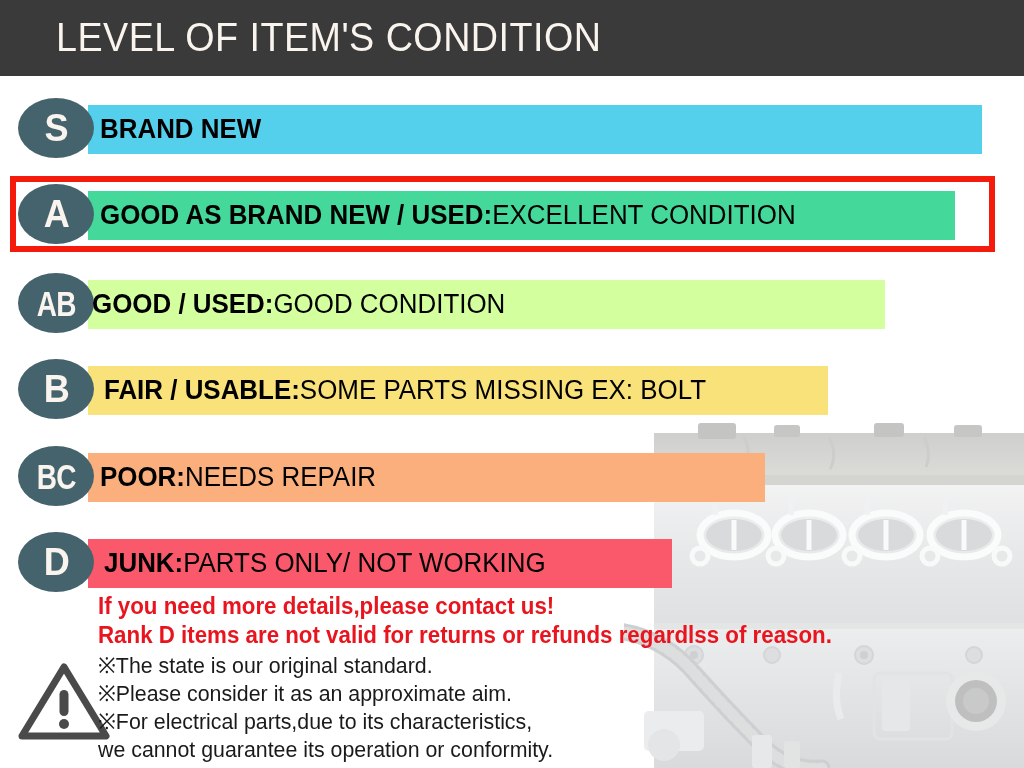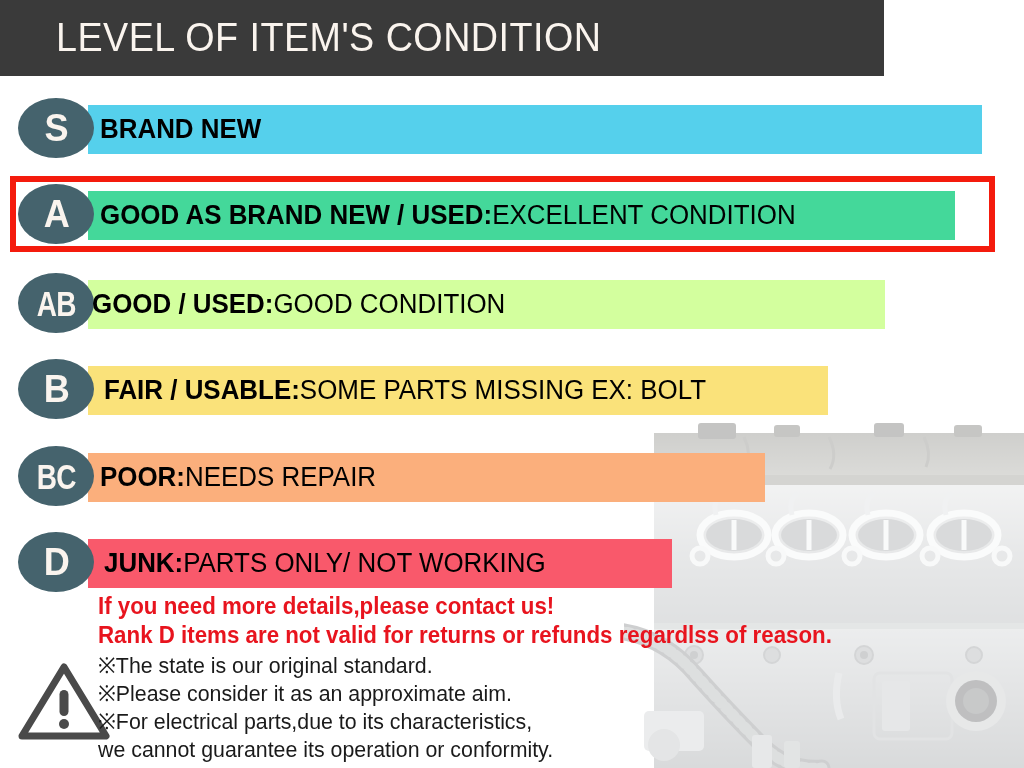--- a/index.html
+++ b/index.html
@@ -24,21 +24,21 @@
     height: 345px;
     opacity: 0.33;
     pointer-events: none;
     z-index: 0;
   }
 
   
   .header-bar {
     position: absolute;
     left: 0; top: 0;
-    width: 884px;
+    width: 1024px;
     height: 76px;
     background: #3a3a3a;
     z-index: 3;
   }
   .header-title {
     position: absolute;
     left: 56px;
     top: 14px;
     font-size: 41px;
     letter-spacing: 0.5px;

